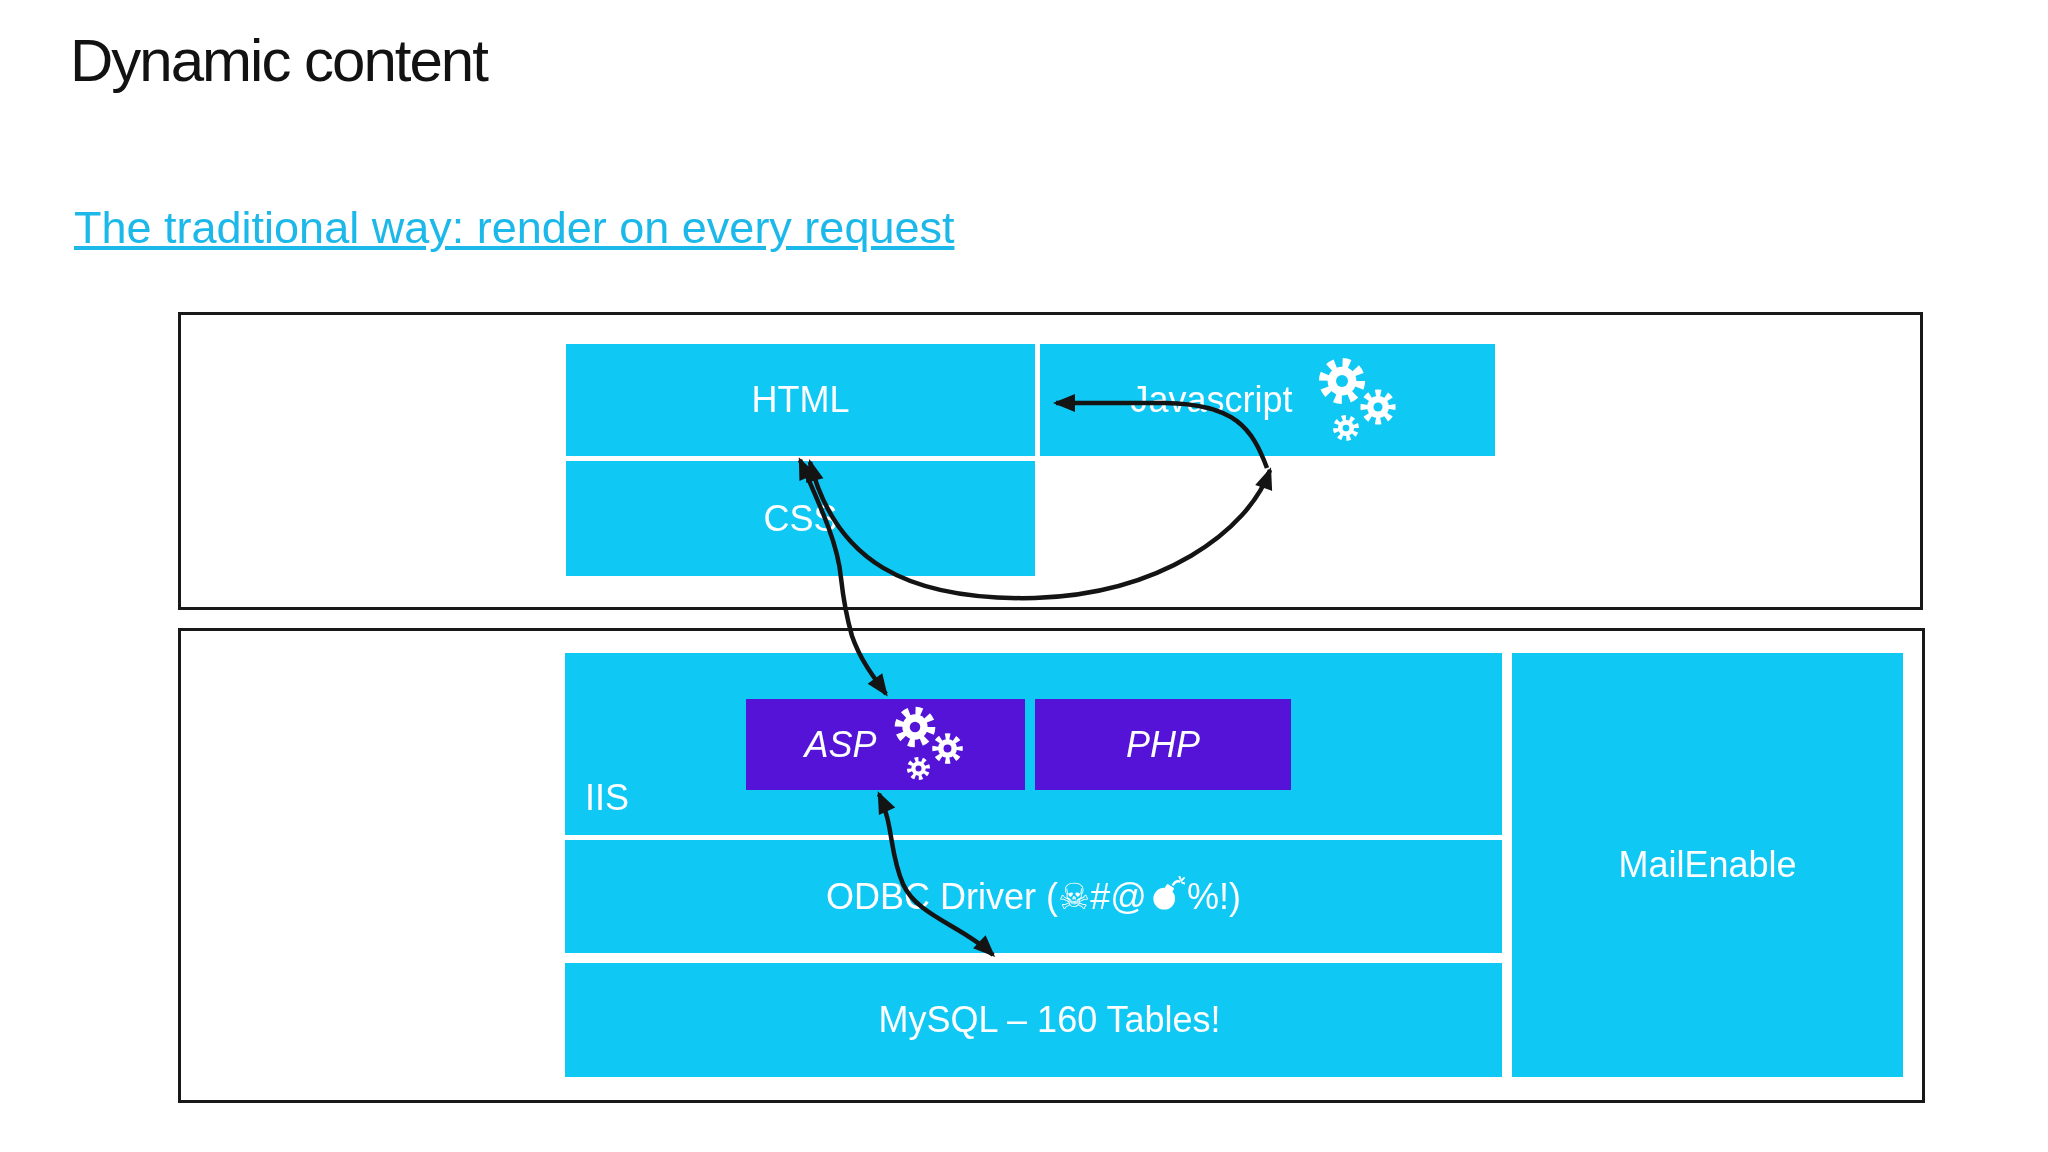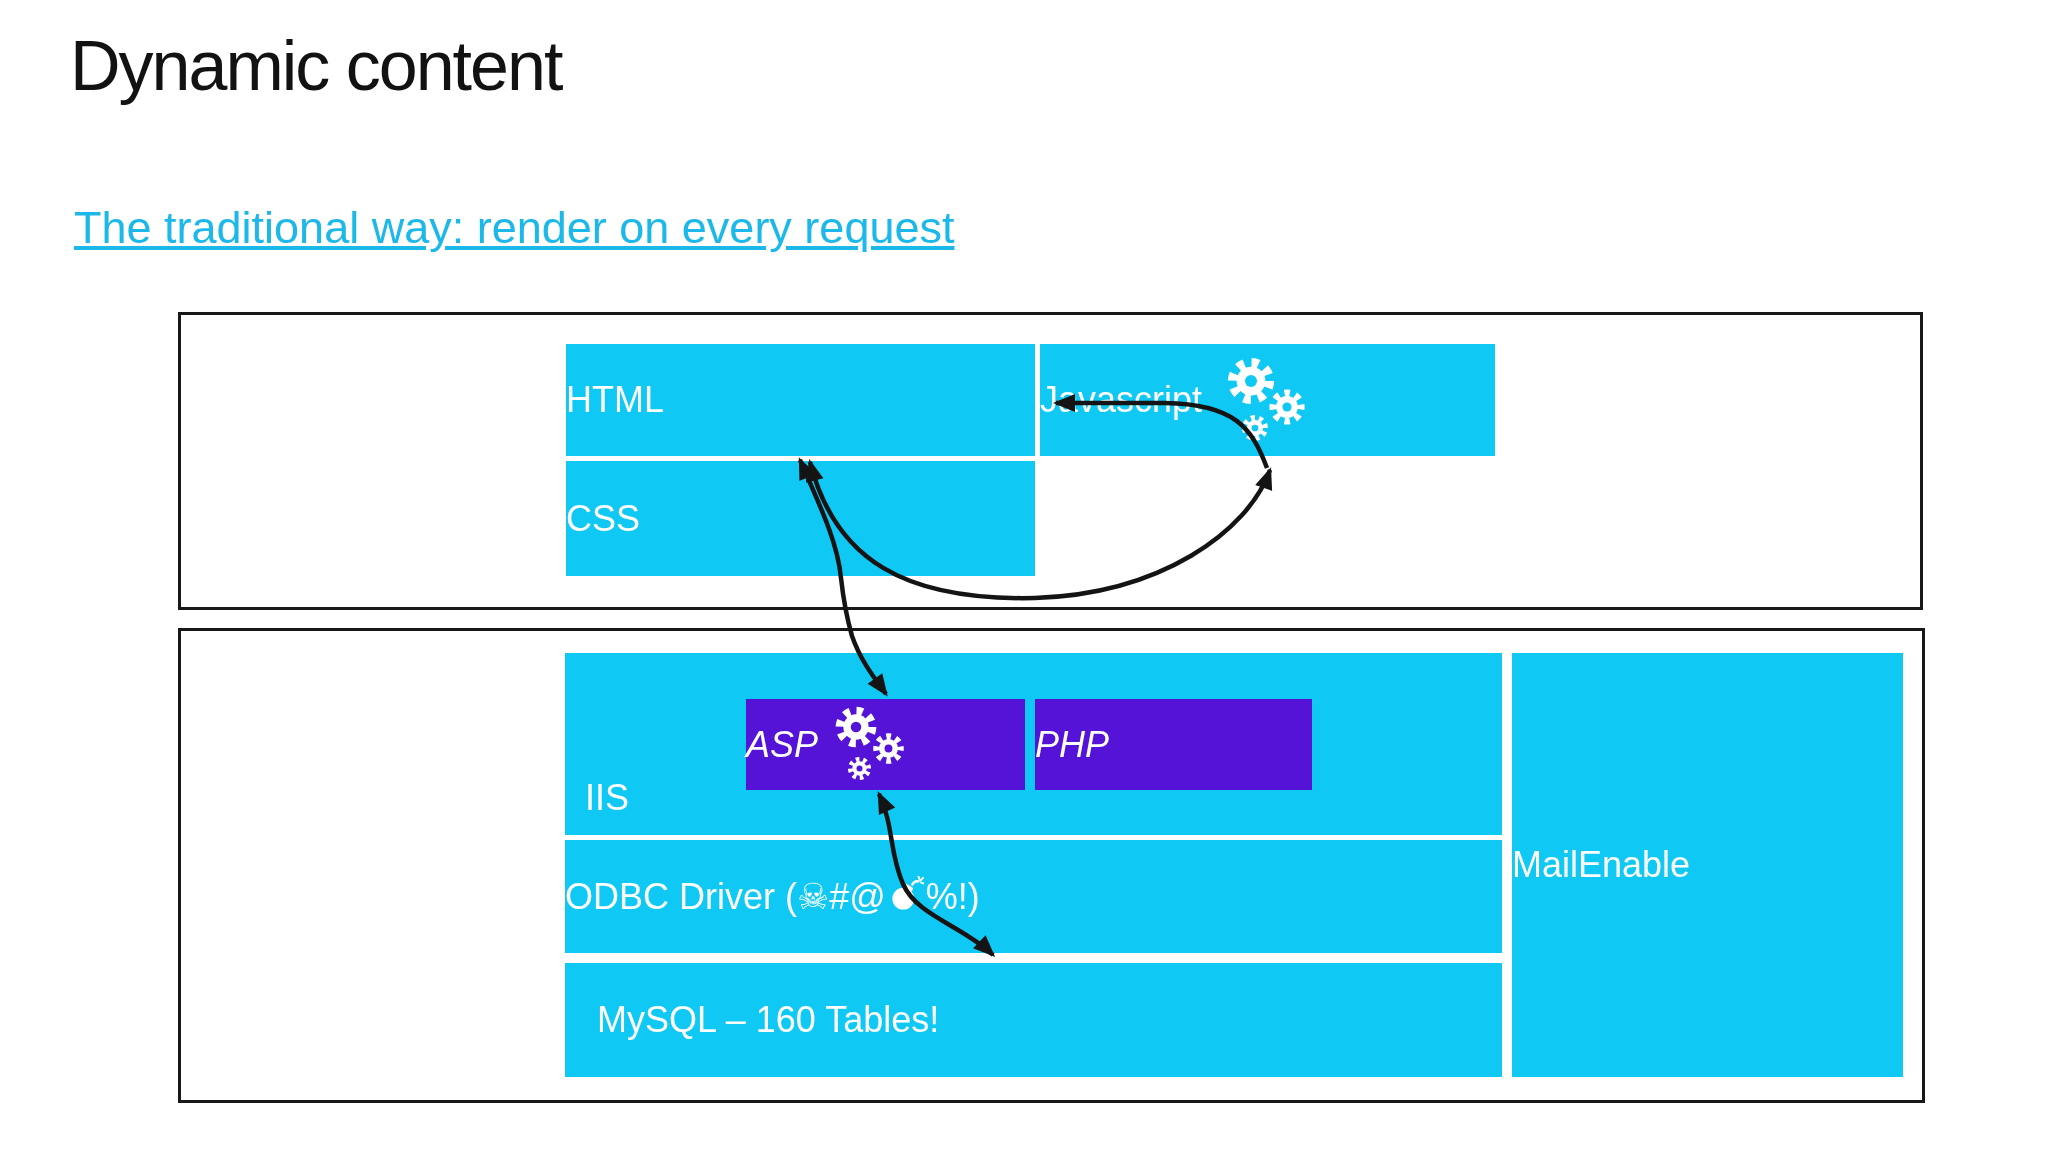--- a/index.html
+++ b/index.html
@@ -7,41 +7,41 @@
     --block-purple:#5513d8;
     --subtitle-cyan:#1cb8e9;
     --arrow-black:#141414;
     --title-ink:#121212;
   }
   *{margin:0;padding:0;box-sizing:border-box;}
   html,body{background:#ffffff;}
   body{font-family:"Liberation Sans", sans-serif;}
   .slide{position:relative;width:2048px;height:1152px;background:#ffffff;overflow:hidden;}
 
-  .title{position:absolute;left:70px;top:26px;font-size:70px;letter-spacing:-2px;
+  .title{position:absolute;left:70px;top:26px;font-size:60px;letter-spacing:-2px;
          color:var(--title-ink);font-weight:400;}
   .subtitle{position:absolute;left:74px;top:202px;font-size:45px;color:var(--subtitle-cyan);text-decoration:underline;}
 
   .outline-box{position:absolute;background:#ffffff;border:3px solid #181818;}
   .box-top{left:178px;top:312px;width:1745px;height:298px;}
   .box-bottom{left:178px;top:628px;width:1747px;height:475px;}
 
-  .block{position:absolute;display:flex;align-items:center;
+  .block{position:absolute;display:flex;align-items:center;justify-content:center;
          color:#fdfeff;font-size:36px;}
   .cyan{background:var(--block-cyan);}
   .purple{background:var(--block-purple);font-style:italic;}
 
   .html-block{left:566px;top:344px;width:469px;height:112px;}
   .js-block{left:1040px;top:344px;width:455px;height:112px;gap:24px;padding-right:4px;}
   .css-block{left:566px;top:461px;width:469px;height:115px;}
 
   .iis-row{left:565px;top:653px;width:937px;height:182px;}
   .iis-label{position:absolute;left:20px;bottom:16px;font-size:36px;color:#fdfeff;}
   .asp-block{left:746px;top:699px;width:279px;height:91px;gap:16px;}
-  .php-block{left:1035px;top:699px;width:277px;height:91px;}
+  .php-block{left:1035px;top:699px;width:256px;height:91px;}
   .odbc-row{left:565px;top:840px;width:937px;height:113px;gap:4px;}
   .mysql-row{left:565px;top:963px;width:937px;height:114px;padding-left:32px;}
   .mail-block{left:1512px;top:653px;width:391px;height:424px;}
 
   
   .gears{position:relative;}
   .gears-lg{width:84px;height:88px;}
   .gears-sm{width:74px;height:80px;}
   .gears .gpos1{position:absolute;left:0;top:0;}
   .gears-lg .gpos2{position:absolute;left:42px;top:32px;}

